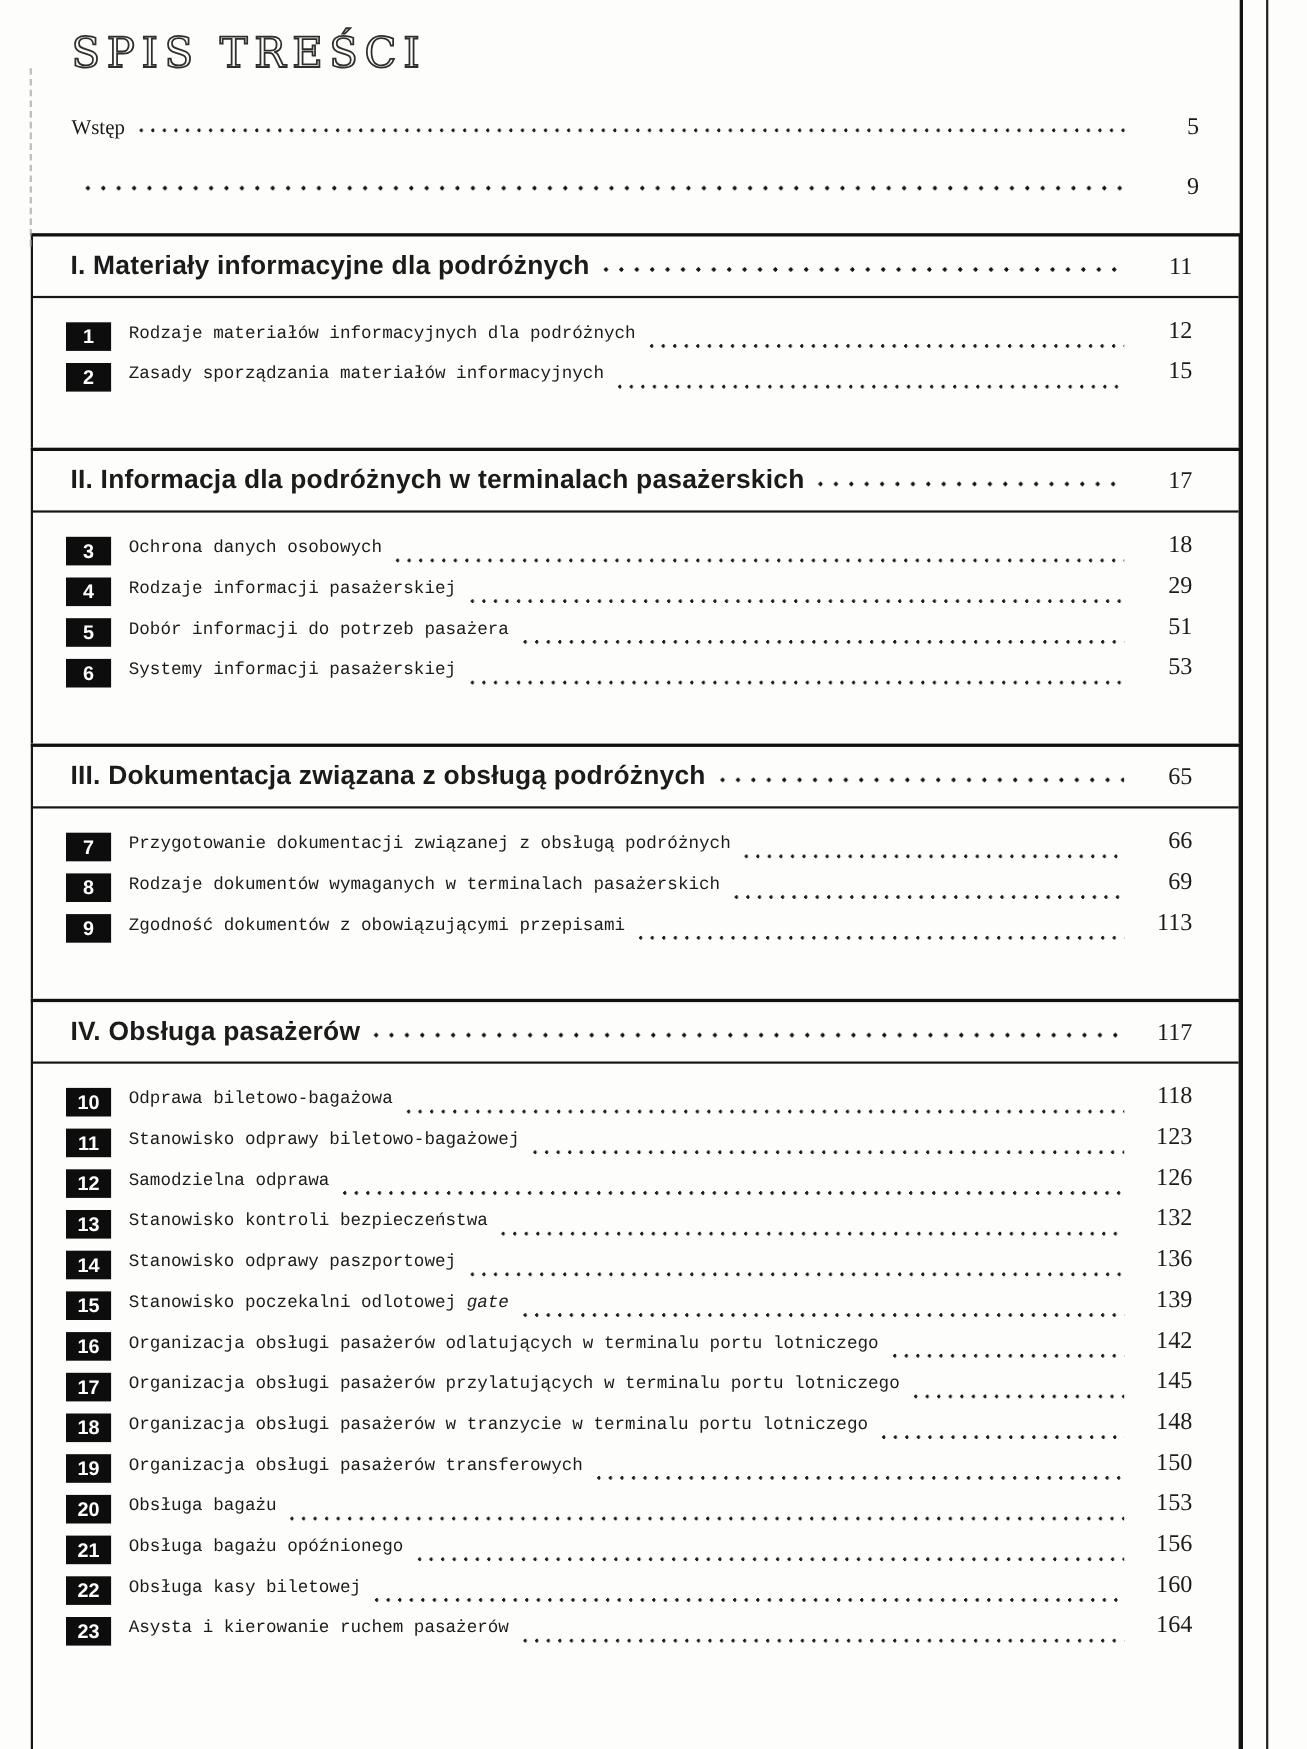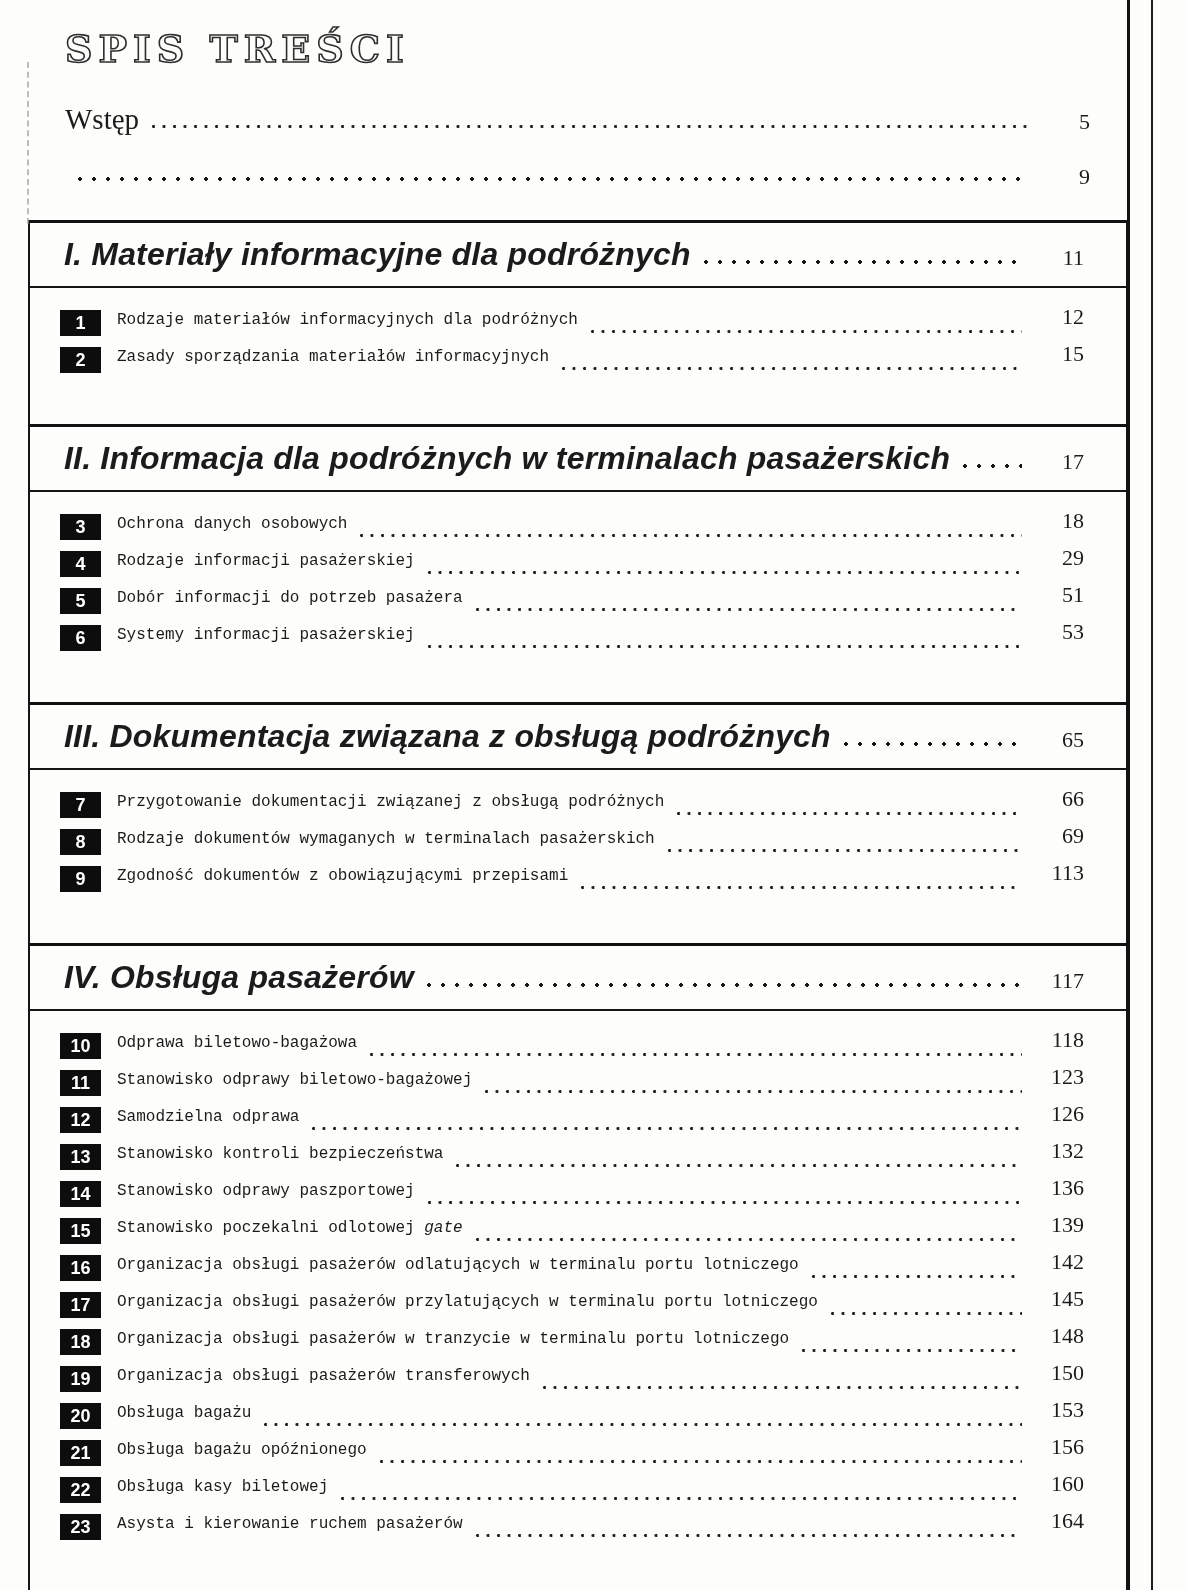--- a/index.html
+++ b/index.html
@@ -9,45 +9,45 @@
     box-sizing:border-box; display:flex; flex-direction:column;
     font-family:"Liberation Serif", serif;
   }
   
   .scan-line-1 { position:absolute; left:1127px; top:0; width:3px; height:1590px; background:#121212; }
   .scan-line-2 { position:absolute; left:1151px; top:0; width:2px; height:1590px; background:#1f1f1f; }
   .left-dash   { position:absolute; left:27px; top:62px; height:162px; width:0; border-left:2px dashed #9a9a9a; opacity:.65; }
 
   .page-title {
     margin:26px 0 0 65px; font-family:"DejaVu Serif", serif;
-    font-size:38px; font-weight:bold; letter-spacing:6px;
+    font-size:38px; font-weight:normal; letter-spacing:6px;
     color:transparent; -webkit-text-stroke:1.6px #2e2e2e;
   }
 
   .top-row { display:flex; align-items:baseline; margin:30px 98px 0 65px; white-space:nowrap; }
   .intro-row { margin-top:32px; }
-  .intro-label { font-size:29px; }
+  .intro-label { font-size:19px; }
   .main-row { margin-top:28px; }
   .main-label { font-family:"Liberation Sans", sans-serif; font-weight:bold; font-size:30px; letter-spacing:.2px; }
 
   .pagenum { font-family:"Liberation Serif", serif; font-size:22px; flex:none; min-width:52px; text-align:right; }
 
   .leader { flex:1 1 auto; min-width:26px; height:5px; align-self:flex-end; margin:0 10px 7px 12px;
     background-image:radial-gradient(circle at 2.5px 2.5px, #1d1d1d 1.35px, rgba(0,0,0,0) 1.6px);
     background-size:10.5px 5px; background-repeat:repeat-x; background-position:left bottom; }
   .leader-heading { background-image:radial-gradient(circle at 3px 3px, #161616 1.7px, rgba(0,0,0,0) 2px);
     background-size:14px 6px; height:6px; margin-bottom:8px; }
 
   #sections { flex:1; display:flex; flex-direction:column; margin:30px 0 0 28px; width:1100px; box-sizing:border-box; }
   .toc-section { border:2px solid #161616; border-top:3px solid #111; border-bottom:none; box-sizing:border-box; }
   .toc-section:last-child { flex:1; }
 
   .section-heading-row { display:flex; align-items:baseline; padding:13px 42px 13px 34px;
     border-bottom:2px solid #161616; white-space:nowrap; }
-  .section-heading-label { font-family:"Liberation Sans", sans-serif; font-weight:bold; font-size:32px; letter-spacing:.2px;font-style:italic; }
+  .section-heading-label { font-family:"Liberation Sans", sans-serif; font-weight:bold; font-size:24px; letter-spacing:.2px; }
 
   .section-items { padding:16px 42px 46px 30px; }
   .toc-item-row { display:flex; align-items:baseline; height:37px; white-space:nowrap; }
   .item-badge { flex:none; display:inline-flex; justify-content:center; align-items:baseline;
     width:41px; height:26px; background:#0d0d0d; color:#ffffff;
     font-family:"Liberation Sans", sans-serif; font-weight:bold; font-size:18px;
     line-height:26px; margin-right:16px; align-self:center; }
   .item-label { font-size:16px;font-family:Liberation Mono, monospace; }
   .item-label i { font-style:italic; }
 </style>

